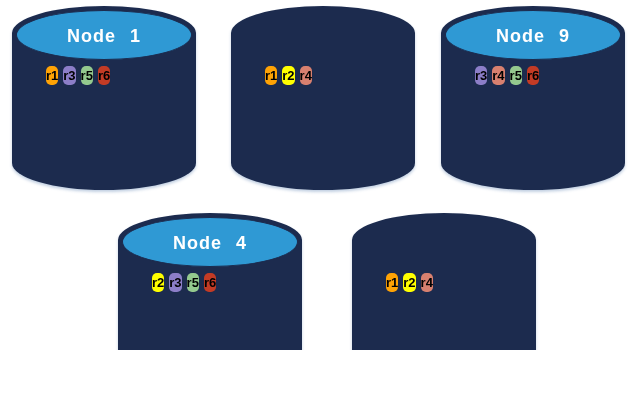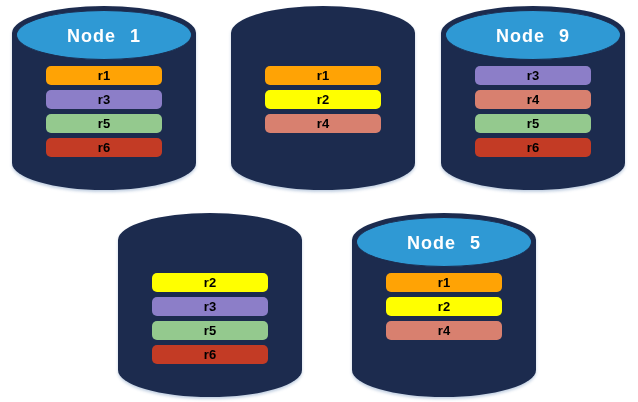--- a/index.html
+++ b/index.html
@@ -3,21 +3,21 @@
 <meta charset="utf-8">
 <style>
   html, body {
     margin: 0;
     padding: 0;
     font-family: "Liberation Sans", sans-serif;
   }
   .stage {
     position: relative;
     width: 638px;
-    height: 402px;
+    height: 350px;
     overflow: hidden;
   }
   .cylinder {
     position: absolute;
     width: 184px;
     height: 184px;
   }
   
   .n1 { left: 12px;  top: 6px; }
   .n2 { left: 231px; top: 6px; }
@@ -49,21 +49,21 @@
     word-spacing: 8px;
     padding-top: 2px;
   }
   .bars {
     position: absolute;
     top: 60px;
     left: 50%;
     transform: translateX(-50%);
     width: 116px;
     display: flex;
-    flex-direction: column;
+    flex-direction: row;
     gap: 5px;
   }
   .bar {
     height: 19px;
     border-radius: 5px;
     display: flex;
     align-items: center;
     justify-content: center;
     font-size: 13px;
     font-weight: bold;
@@ -102,31 +102,31 @@
     </div>
     <div class="bars">
         <div class="bar" style="background: rgb(140, 126, 200); color: rgb(0, 0, 0);">r3</div>
         <div class="bar" style="background: rgb(216, 128, 111); color: rgb(0, 0, 0);">r4</div>
         <div class="bar" style="background: rgb(148, 201, 142); color: rgb(0, 0, 0);">r5</div>
         <div class="bar" style="background: rgb(195, 59, 37); color: rgb(0, 0, 0);">r6</div>
       </div>
   </div>
     <div class="cylinder n4">
     <div class="cyl-body" style="background: rgb(28, 43, 78);"></div>
+    <div class="cyl-top" style="background: rgb(47, 153, 212); border: 1px solid rgb(28, 43, 78);">
+      <span class="node-label" style="color: rgb(255, 255, 255);">Node 4</span>
+    </div>
     <div class="bars">
         <div class="bar" style="background: rgb(255, 255, 0); color: rgb(0, 0, 0);">r2</div>
         <div class="bar" style="background: rgb(140, 126, 200); color: rgb(0, 0, 0);">r3</div>
         <div class="bar" style="background: rgb(148, 201, 142); color: rgb(0, 0, 0);">r5</div>
         <div class="bar" style="background: rgb(195, 59, 37); color: rgb(0, 0, 0);">r6</div>
       </div>
   </div>
     <div class="cylinder n5">
     <div class="cyl-body" style="background: rgb(28, 43, 78);"></div>
-    <div class="cyl-top" style="background: rgb(47, 153, 212); border: 1px solid rgb(28, 43, 78);">
-      <span class="node-label" style="color: rgb(255, 255, 255);">Node 5</span>
-    </div>
     <div class="bars">
         <div class="bar" style="background: rgb(255, 163, 5); color: rgb(0, 0, 0);">r1</div>
         <div class="bar" style="background: rgb(255, 255, 0); color: rgb(0, 0, 0);">r2</div>
         <div class="bar" style="background: rgb(216, 128, 111); color: rgb(0, 0, 0);">r4</div>
       </div>
   </div>
   </div>
 
 </body></html>

